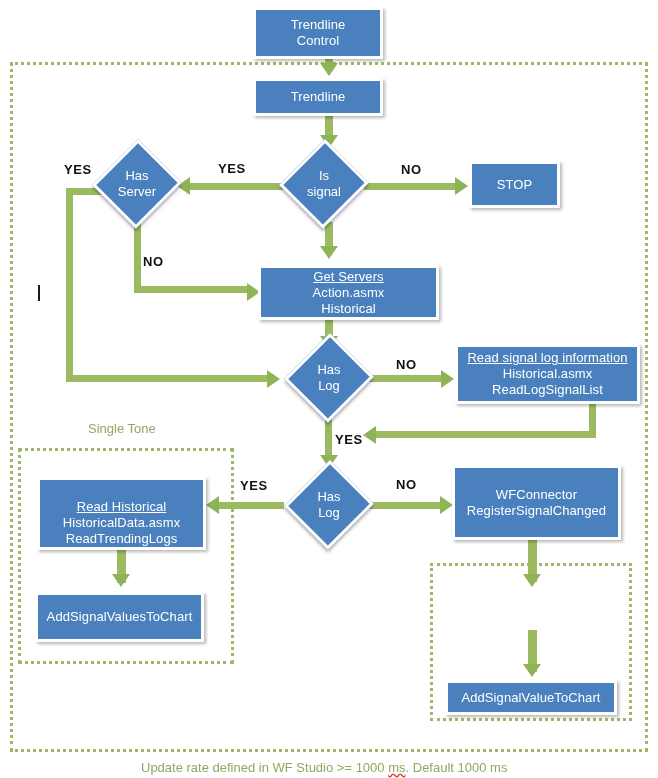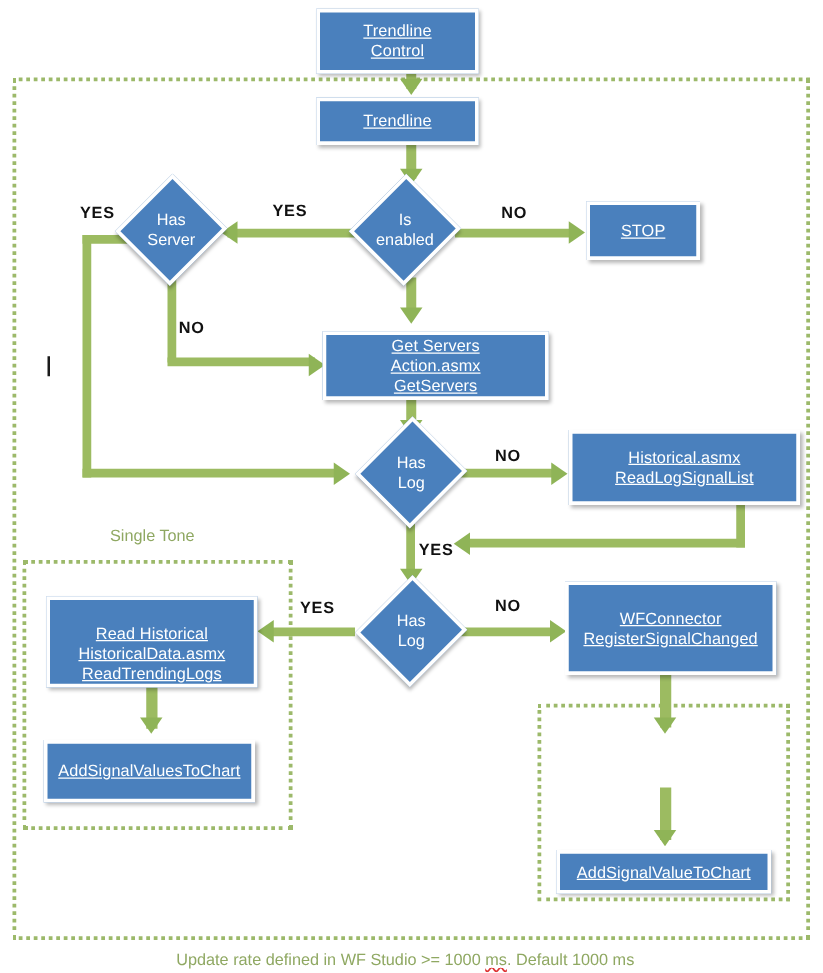--- a/index.html
+++ b/index.html
@@ -42,21 +42,21 @@
     text-align: center;
     font-size: 13px;
     line-height: 16px;
     letter-spacing: 0.1px;
     z-index: 5;
   }
   .node .t1 {
     text-decoration: underline;
     white-space: nowrap;
   }
-  .node .t2, .node .t3 { white-space: nowrap; text-decoration: underline; }
+  .node .t2, .node .t3 { white-space: nowrap; }
 
   
   .diamond {
     position: absolute;
     z-index: 6;
   }
   .diamond .shape {
     position: absolute;
     left: 50%;
     top: 50%;
@@ -216,24 +216,25 @@
     <span class="t2">Trendline</span>
   </div>
 
   <div class="node" style="left:469px; top:161px; width:91px; height:47px;">
     <span class="t2">STOP</span>
   </div>
 
   <div class="node" style="left:258px; top:265px; width:181px; height:55px;">
     <span class="t1">Get Servers</span>
     <span class="t2">Action.asmx</span>
-    <span class="t3">GetServers</span>
+    <span class="t3">Historical</span>
   </div>
 
   <div class="node" style="left:455px; top:344px; width:185px; height:60px;">
+    <span class="t1">Read  signal log information</span>
     <span class="t2">Historical.asmx</span>
     <span class="t3">ReadLogSignalList</span>
   </div>
 
   <div class="node" style="left:37px; top:477px; width:169px; height:73px;justify-content:flex-end;">
     <span class="t1">Read  Historical</span>
     <span class="t2">HistoricalData.asmx</span>
     <span class="t3">ReadTrendingLogs</span>
   </div>
 
@@ -248,21 +249,21 @@
 
 
   <div class="node" style="left:445px; top:680px; width:172px; height:35px;">
     <span class="t2">AddSignalValueToChart</span>
   </div>
 
   <div class="diamond" style="left:280px; top:138px; width:88px; height:92px;">
     <div class="shape"></div>
     <div class="dlabel">
       <span>Is</span>
-      <span>enabled</span>
+      <span>signal</span>
     </div>
   </div>
 
   <div class="diamond" style="left:93px; top:138px; width:88px; height:92px;">
     <div class="shape"></div>
     <div class="dlabel">
       <span>Has</span>
       <span>Server</span>
     </div>
   </div>

